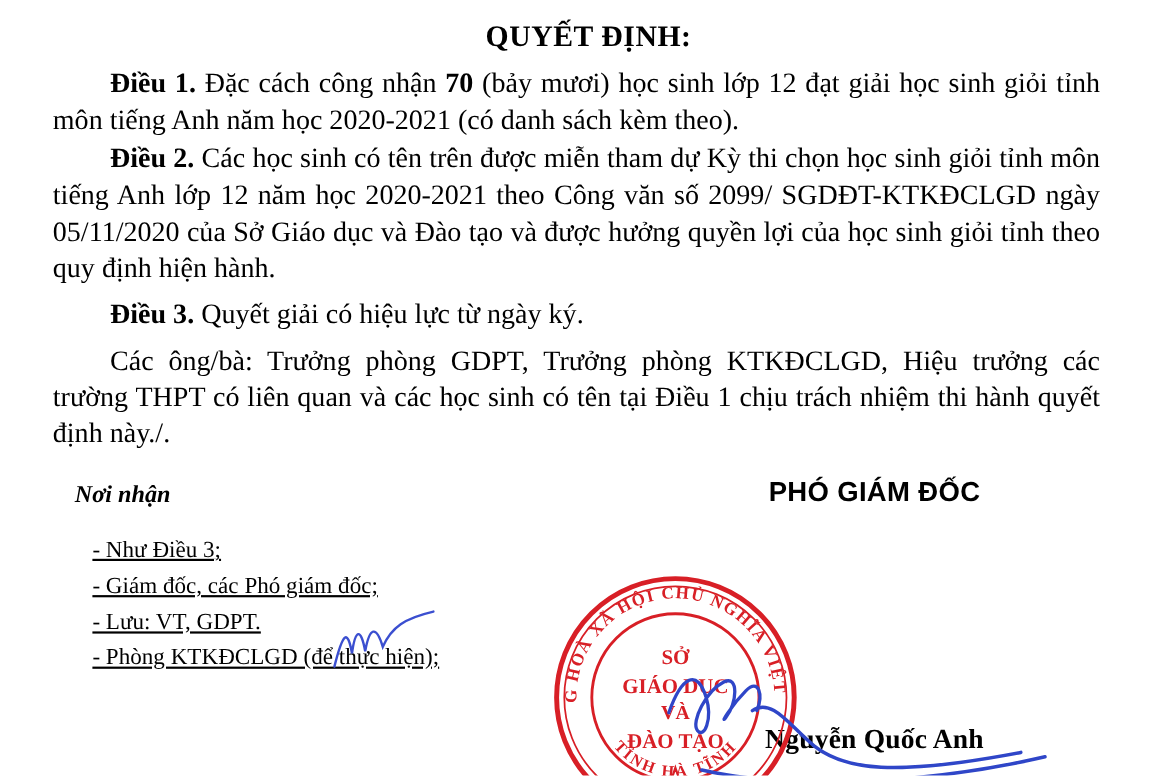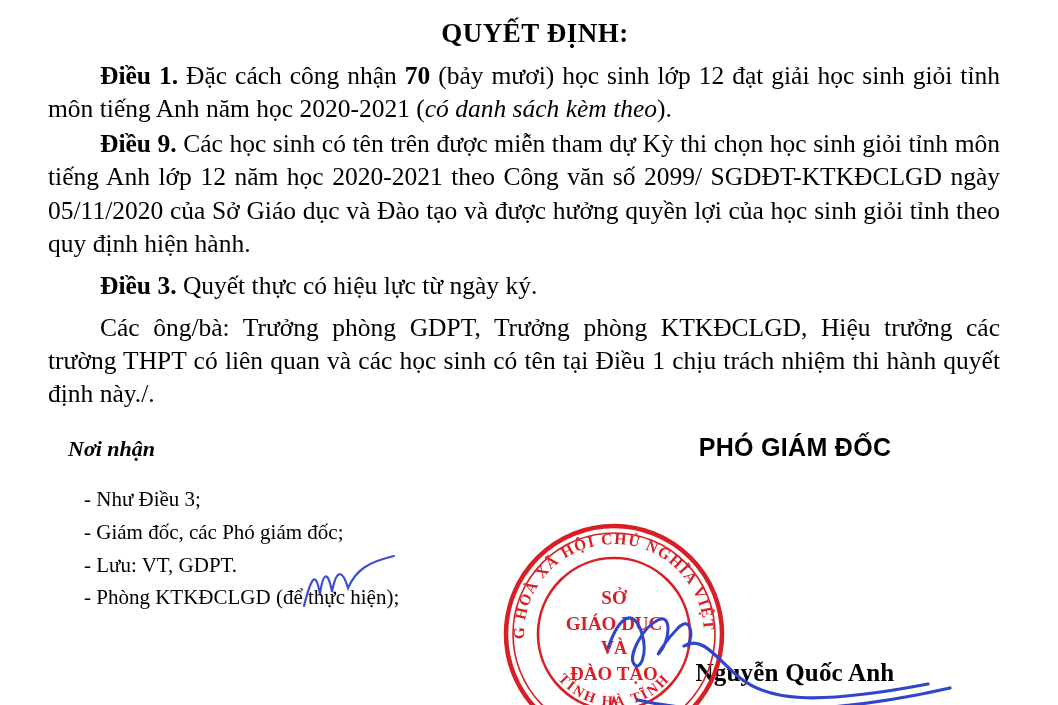--- a/index.html
+++ b/index.html
@@ -39,21 +39,21 @@
     text-align: justify;
   }
 
   .para {
     margin: 0 0 2px 0;
     text-indent: 52px;
   }
 
   .art-label { font-weight: bold; margin-top: 16px; }
   .bold { font-weight: bold; }
-  .ital { font-style: italic; }
+  .ital { }
 
   .para-gap { margin-top: 9px; }
 
   
   .lower {
     position: relative;
     margin-top: 26px;
     height: 290px;
   }
 
@@ -71,20 +71,21 @@
   }
   .recipients li {
     list-style: none;
     font-size: 21px;
     line-height: 1.55;
     white-space: nowrap;
   }
   .recipients ul {
     margin: 0;
     padding-left: 16px;
+    text-decoration: underline;
   }
 
   .signature-area {
     position: absolute;
     left: 560px;
     top: -4px;
     width: 470px;
     text-align: center;
   }
   .sig-line1, .sig-line2 {
@@ -136,25 +137,25 @@
 
   <div class="doc-title">QUYẾT ĐỊNH:</div>
 
   <div class="body-block">
 
     <p class="para">
       <span class="art-label">Điều 1.</span><span> Đặc cách công nhận </span><span class="bold">70</span><span> (bảy mươi) học sinh lớp 12 đạt giải học sinh giỏi tỉnh môn tiếng Anh năm học 2020-2021 (</span><span class="ital">có danh sách kèm theo</span><span>).</span>
     </p>
 
     <p class="para">
-      <span class="art-label">Điều 9.</span><span> Các học sinh có tên trên được miễn tham dự Kỳ thi chọn học sinh giỏi tỉnh môn tiếng Anh lớp 12 năm học 2020-2021 theo Công văn số 2099/ SGDĐT-KTKĐCLGD ngày 05/11/2020 của Sở Giáo dục và Đào tạo và được hưởng quyền lợi của học sinh giỏi tỉnh theo quy định hiện hành.</span>
+      <span class="art-label">Điều 2.</span><span> Các học sinh có tên trên được miễn tham dự Kỳ thi chọn học sinh giỏi tỉnh môn tiếng Anh lớp 12 năm học 2020-2021 theo Công văn số 2099/ SGDĐT-KTKĐCLGD ngày 05/11/2020 của Sở Giáo dục và Đào tạo và được hưởng quyền lợi của học sinh giỏi tỉnh theo quy định hiện hành.</span>
     </p>
 
     <p class="para para-gap">
-      <span class="art-label">Điều 3.</span><span> Quyết thực có hiệu lực từ ngày ký.</span>
+      <span class="art-label">Điều 3.</span><span> Quyết giải có hiệu lực từ ngày ký.</span>
     </p>
 
     <p class="para para-gap">Các ông/bà: Trưởng phòng GDPT, Trưởng phòng KTKĐCLGD, Hiệu trưởng các trường THPT có liên quan và các học sinh có tên tại Điều 1 chịu trách nhiệm thi hành quyết định này./.</p>
 
   </div>
 
   <div class="lower">
 
     <div class="recipients">
       <div class="recipients-title">Nơi nhận</div>

